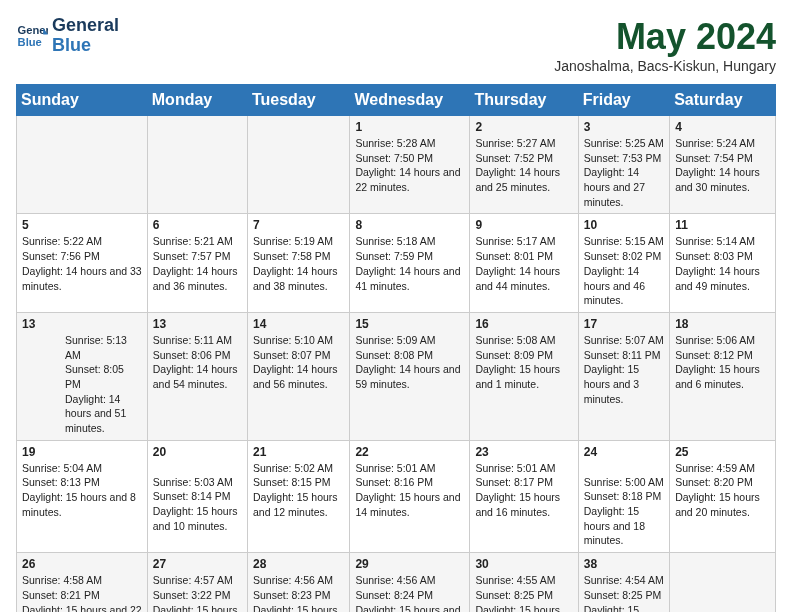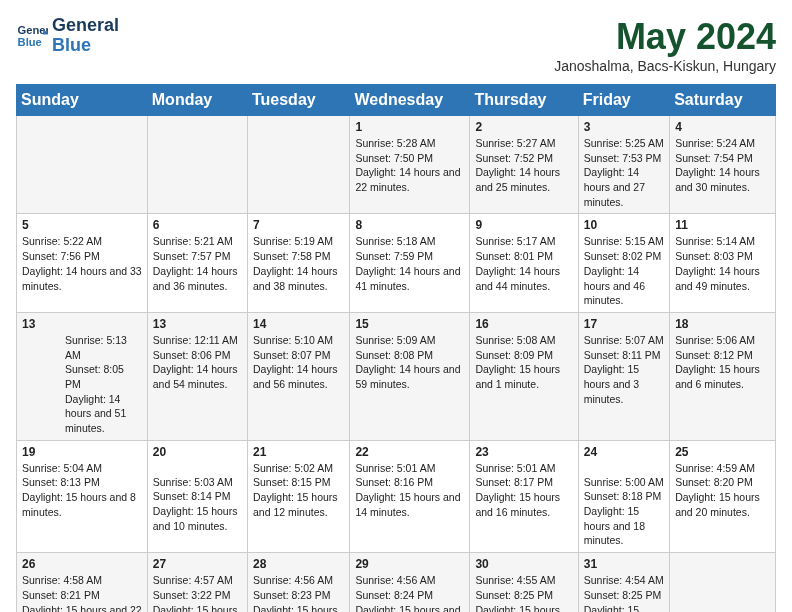--- a/index.html
+++ b/index.html
@@ -194,21 +194,21 @@
       </tr>
       <tr>
         <td>
           <span class="day-num">13</span>
           <div class="cell-content" style="white-space: pre-line; margin-left: 43px;">Sunrise: 5:13 AM
 Sunset: 8:05 PM
 Daylight: 14 hours and 51 minutes.</div>
         </td>
         <td>
           <span class="day-num">13</span>
-          <div class="cell-content" style="white-space: pre-line;">Sunrise: 12:11 AM
+          <div class="cell-content" style="white-space: pre-line;">Sunrise: 5:11 AM
 Sunset: 8:06 PM
 Daylight: 14 hours and 54 minutes.</div>
         </td>
         <td>
           <span class="day-num">14</span>
           <div class="cell-content" style="white-space: pre-line;">Sunrise: 5:10 AM
 Sunset: 8:07 PM
 Daylight: 14 hours and 56 minutes.</div>
         </td>
         <td>
@@ -305,21 +305,21 @@
 Sunset: 8:24 PM
 Daylight: 15 hours and 27 minutes.</div>
         </td>
         <td>
           <span class="day-num">30</span>
           <div class="cell-content" style="white-space: pre-line;">Sunrise: 4:55 AM
 Sunset: 8:25 PM
 Daylight: 15 hours and 29 minutes.</div>
         </td>
         <td>
-          <span class="day-num">31</span>
+          <span class="day-num">38</span>
           <div class="cell-content" style="white-space: pre-line;">Sunrise: 4:54 AM
 Sunset: 8:25 PM
 Daylight: 15 hours and 31 minutes.</div>
         </td>
         <td></td>
       </tr>
     </tbody>
 </table>
 
 </body></html>

